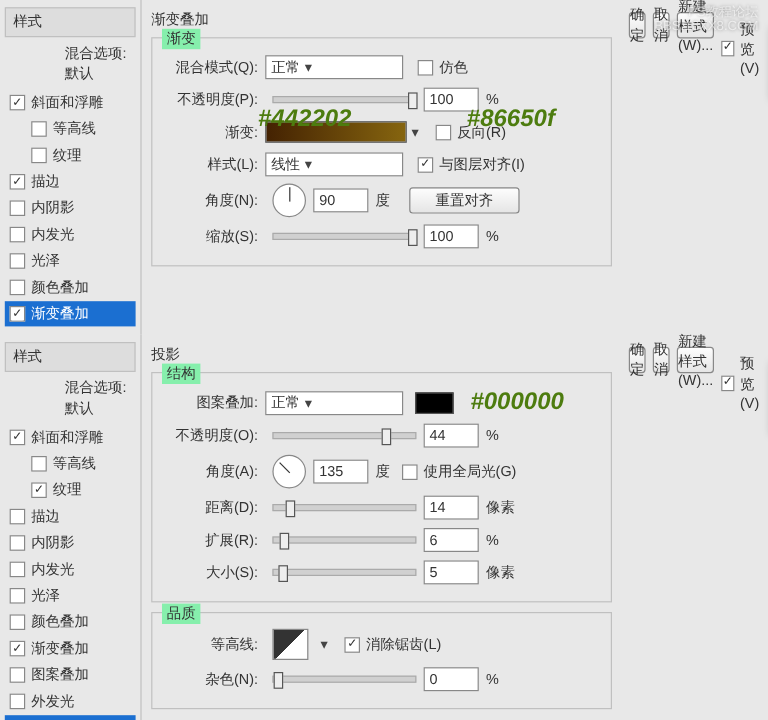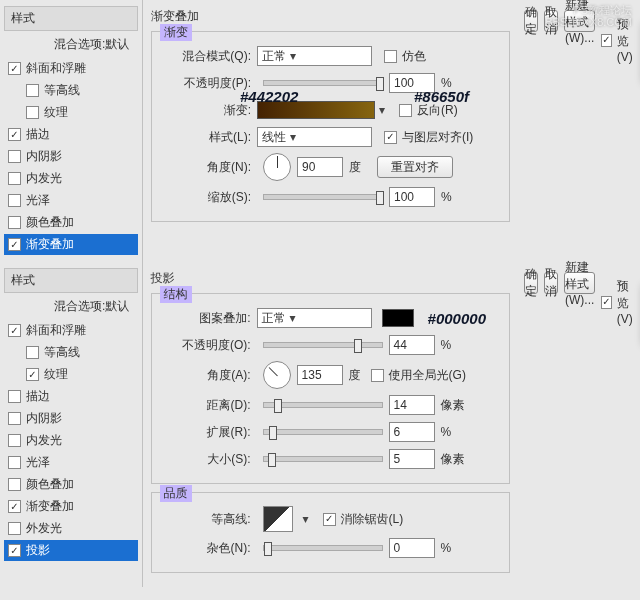--- a/index.html
+++ b/index.html
@@ -1,48 +1,48 @@
 <!DOCTYPE html>
 <html><head>
 <meta charset="utf-8">
 <style>
 * { box-sizing: border-box; margin: 0; padding: 0; font-family: "Microsoft YaHei", sans-serif; }
 body { background: #e8e8e8; font-size: 12px; color: #333; }
 .dialog { width: 640px; background: #e8e8e8; position: relative; }
 .watermark { position: absolute; top: 4px; right: 8px; color: rgba(255,255,255,0.6); font-size: 11px; text-shadow: 0 0 3px rgba(0,0,0,0.4); z-index: 30; text-align: right; line-height: 12px; }
 .body { display: flex; }
-.sidebar { width: 143px; padding: 6px 4px; border-right: 1px solid #c0c0c0; }
+.sidebar { width: 118px; padding: 6px 4px; border-right: 1px solid #c0c0c0; }
 .side-head { background: #ddd; border: 1px solid #c0c0c0; padding: 3px 6px; margin-bottom: 2px; }
 .side-sub { padding: 3px 6px; margin-bottom: 2px; margin-left: 44px; }
 .side-item { display: flex; align-items: center; padding: 2px 4px; margin: 1px 0; }
 .side-item.sel { background: #1b6fd1; color: #fff; }
 .side-item.ind { padding-left: 22px; }
 .chk { width: 13px; height: 13px; border: 1px solid #888; background: #fff; display: inline-flex; align-items: center; justify-content: center; margin-right: 5px; font-size: 10px; line-height: 1; }
 .chk.on::after { content: "✓"; color: #333; }
 .side-item.sel .chk.on::after { color: #333; background: #fff; }
 .main { flex: 1; padding: 6px 8px; }
 .sec-title { margin: 2px 0 6px 0; }
 .group { border: 1px solid #c0c0c0; padding: 8px 12px; margin-bottom: 8px; position: relative; }
-.group-title { position: absolute; top: -8px; left: 8px; background: #c4b5fd; padding: 0 4px; font-family: Liberation Serif, serif; }
-.row { display: flex; align-items: center; margin: 5px 11px; min-height: 22px; }
+.group-title { position: absolute; top: -8px; left: 8px; background: #86efac; padding: 0 4px; font-family: Liberation Serif, serif; }
+.row { display: flex; align-items: center; margin: 5px 0; min-height: 22px; }
 .lbl { width: 82px; text-align: right; padding-right: 6px; }
 .sel-box { border: 1px solid #888; background: #fff; height: 20px; width: 115px; padding: 0 4px; display: flex; align-items: center; justify-content: flex-start; }
 .drop { width: 14px; text-align: center; color: #444; }
 .num { border: 1px solid #888; background: #fff; height: 20px; width: 46px; padding: 0 4px; display: flex; align-items: center; }
 .slider { height: 6px; width: 120px; background: #d0d0d0; border: 1px solid #aaa; position: relative; margin: 0 6px; }
 .slider .thumb { position: absolute; top: -4px; width: 8px; height: 14px; background: #eee; border: 1px solid #555; }
 .grad-bar { width: 118px; height: 18px; border: 1px solid #555; background: linear-gradient(90deg, #442202, #86650f); }
 .unit { margin-left: 6px; }
-.btn { border: 1px solid #888; background: linear-gradient(#fdfdfd,#e5e5e5); height: 22px; width: 76px; display: inline-flex; align-items: center; justify-content: center; border-radius: 3px; margin: 0 4px; }
+.btn { border: 1px solid #888; background: linear-gradient(#fdfdfd,#e5e5e5); height: 22px; width: 92px; display: inline-flex; align-items: center; justify-content: center; border-radius: 3px; margin: 0 4px; }
 .right { width: 122px; padding: 10px 6px; display: flex; flex-direction: row; align-items: flex-start; gap: 6px; }
 .rbtn { border: 1px solid #888; background: linear-gradient(#fdfdfd,#e5e5e5); width: 110px; height: 22px; display: flex; align-items: center; justify-content: center; border-radius: 3px; }
 .preview-chk { display: flex; align-items: center; margin-top: 6px; }
 .swatch { width: 60px; height: 60px; background: linear-gradient(135deg,#7a5a1a,#b08a2a); border: 2px solid #8a6a2a; box-shadow: 3px 3px 8px rgba(0,0,0,0.4); margin-top: 10px; }
 .color-chip { width: 32px; height: 18px; border: 1px solid #555; }
-.annot { position: absolute; color: #0f172a; font-weight: bold; font-size: 15px; font-style: italic; z-index: 20; pointer-events: none; }
+.annot { position: absolute; color: #4d7c0f; font-weight: bold; font-size: 20px; font-style: italic; z-index: 20; pointer-events: none; }
 .dial { width: 28px; height: 28px; border: 1px solid #888; border-radius: 50%; background: #fff; position: relative; margin: 0 6px; }
 .dial .hand { position: absolute; width: 1px; height: 12px; background: #333; left: 50%; top: 2px; transform-origin: bottom center; }
 .contour { width: 30px; height: 26px; border: 1px solid #888; background: linear-gradient(135deg,#333 0%,#333 49%,#fff 50%,#fff 100%); margin: 0 6px; }
 .titlebar { background: #37b799; color: #fff; height: 26px; display: flex; align-items: center; justify-content: center; position: relative; }
 .closex { position: absolute; right: 0; top: 0; width: 28px; height: 26px; background: #c0392b; color: #fff; display: flex; align-items: center; justify-content: center; }
 </style>
 </head>
 <body>
 
 <div class="dialog">
@@ -202,20 +202,24 @@
           <div class="side-item">
             <span class="chk"></span>
             <span>颜色叠加</span>
           </div>
           <div class="side-item">
             <span class="chk on"></span>
             <span>渐变叠加</span>
           </div>
           <div class="side-item">
             <span class="chk"></span>
+            <span>图案叠加</span>
+          </div>
+          <div class="side-item">
+            <span class="chk"></span>
             <span>外发光</span>
           </div>
           <div class="side-item sel">
             <span class="chk on"></span>
             <span>投影</span>
           </div>
         </div>
     </div>
     <div class="main" style="position:relative">
       <div class="sec-title">投影</div>

